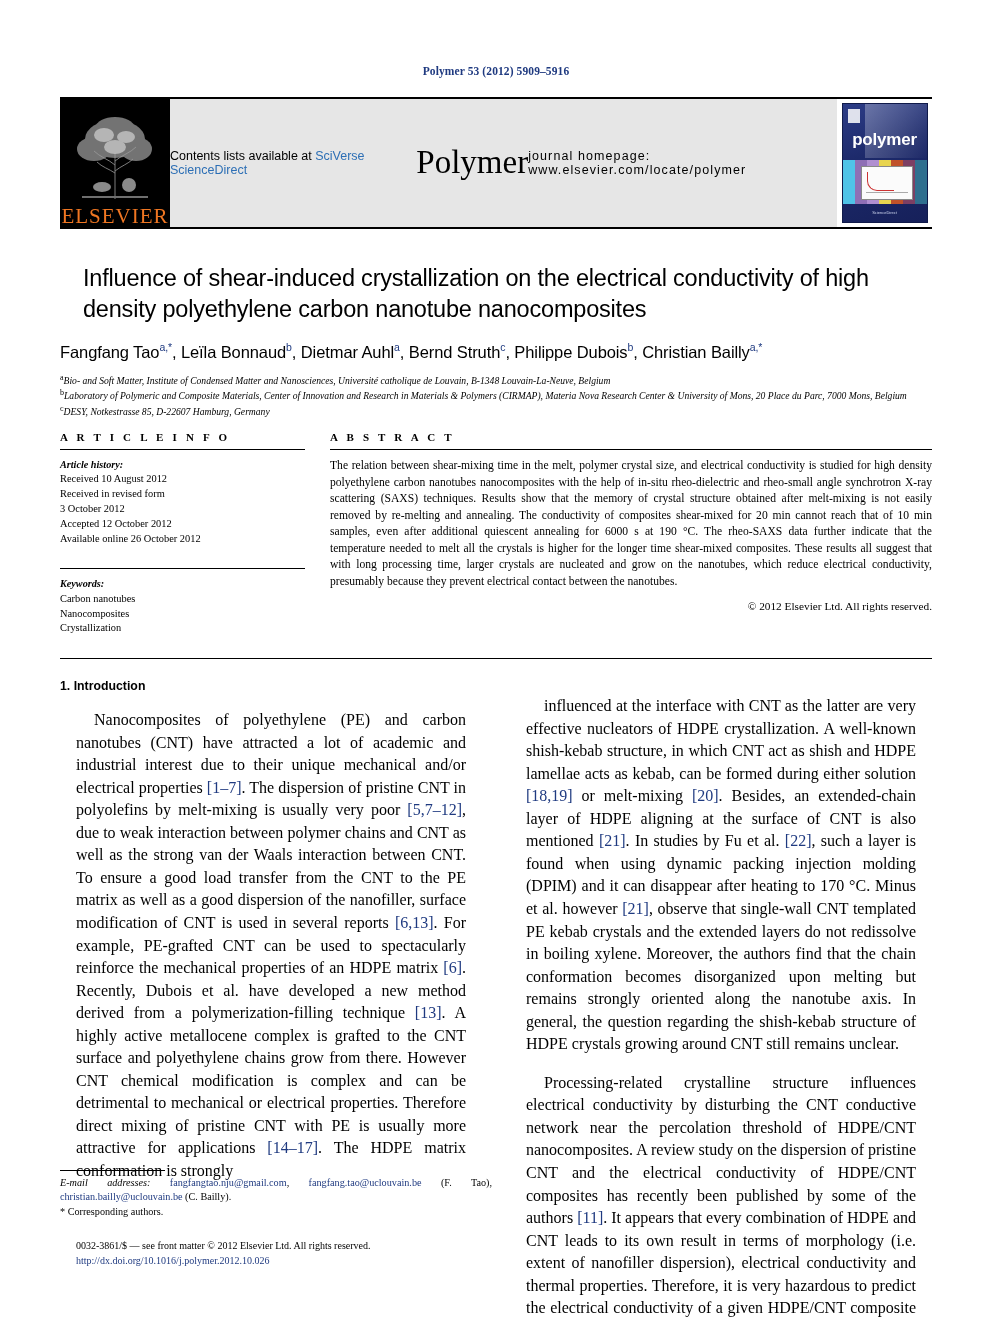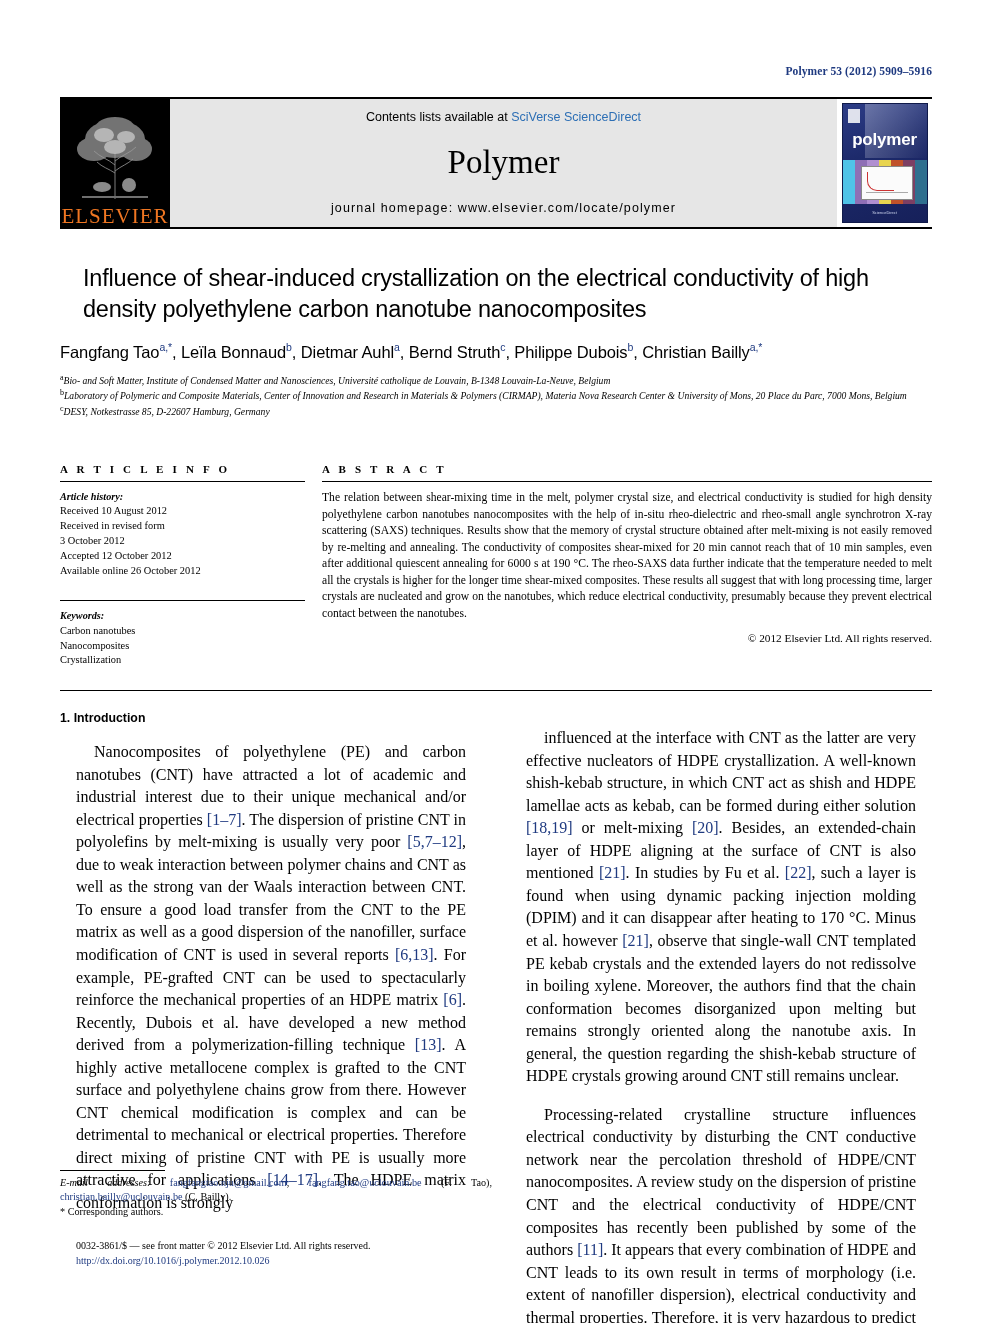--- a/index.html
+++ b/index.html
@@ -18,21 +18,21 @@
   .page {
     width: 992px;
     height: 1323px;
     position: relative;
     box-sizing: border-box;
     padding: 0 60px;
   }
 
   
   .running-head {
-    text-align: right;
+    text-align: center;
     font-size: 11.5px;
     color: #1f3a80;
     padding-top: 65px;
     letter-spacing: 0.1px;
     font-weight: bold;
   }
 
   
   .banner {
     margin-top: 20px;
@@ -58,21 +58,21 @@
     font-size: 21px;
     letter-spacing: 1px;
     color: #ef7622;
     line-height: 1;
     margin-top: 1px;
   }
   .banner-mid {
     flex: 1 1 auto;
     background: #e6e6e6;
     display: flex;
-    flex-direction: column;
+    flex-direction: row;
     align-items: center;
     justify-content: space-between;
     padding: 11px 0 12px 0;
     box-sizing: border-box;
   }
   .contents-line {
     font-family: "Liberation Sans", sans-serif;
     font-size: 12.5px;
     color: #000;
   }
@@ -185,22 +185,22 @@
     font-size: 9.6px;
     font-style: italic;
     line-height: 1.42;
   }
   .affiliations sup { font-style: normal; font-size: 8px; }
   .affiliations div { margin: 0; }
 
   
   .info-abstract {
     display: flex;
-    margin-top: 44px;
-    gap: 17px;
+    margin-top: 12px;
+    gap: 25px;
   }
   .col-info { width: 245px; flex: 0 0 245px; }
   .col-abstract { flex: 1 1 auto; }
   .sec-head {
     font-family: "Liberation Serif", serif;
     font-weight: bold;
     font-size: 11px;
     letter-spacing: 3.2px;
   }
   .hr-thin {

